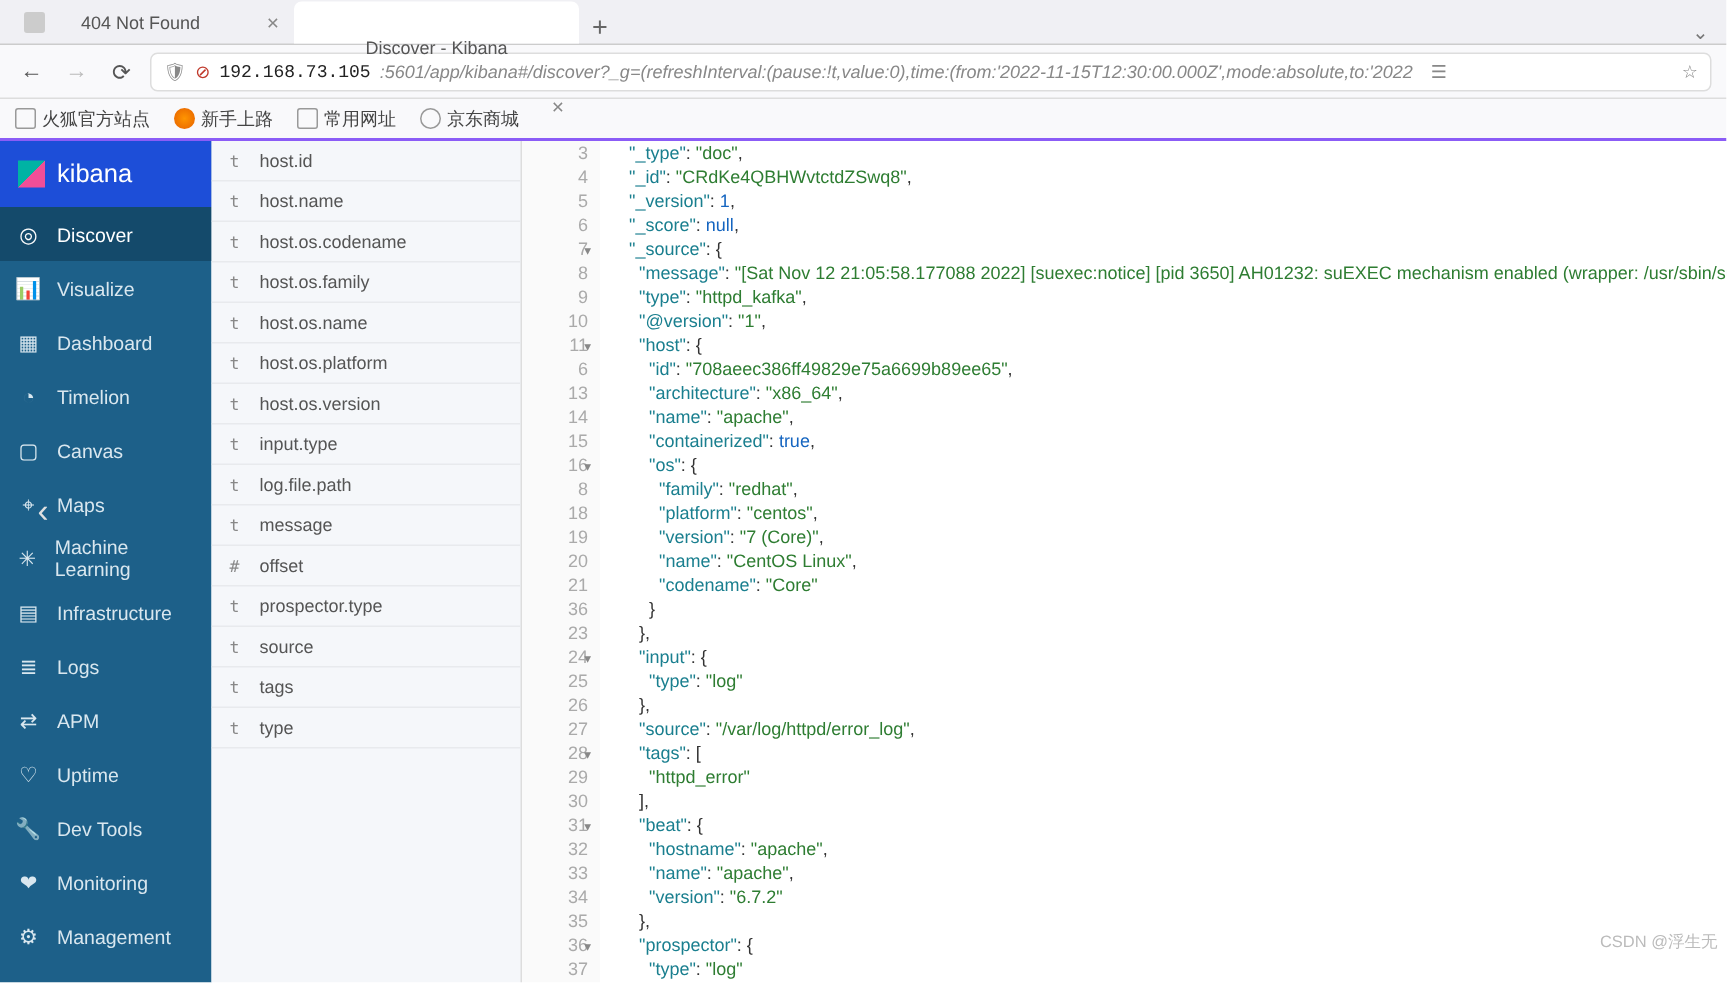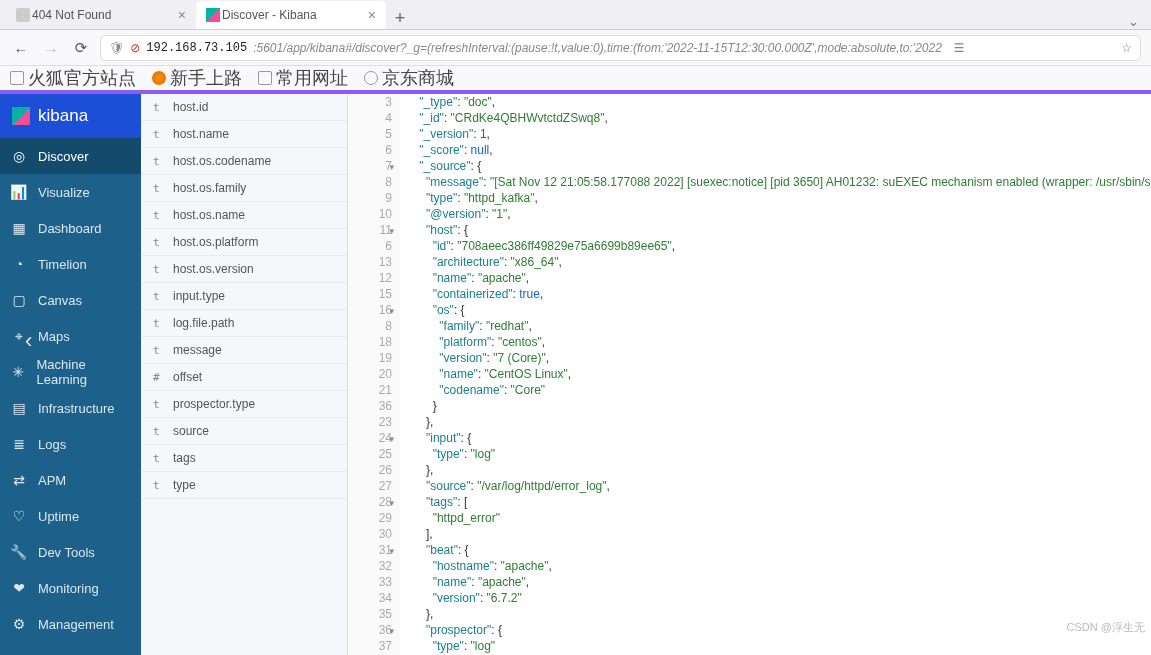--- a/index.html
+++ b/index.html
@@ -1,37 +1,37 @@
 <!DOCTYPE html>
 <html><head>
 <meta charset="utf-8">
 <style>
 * { margin:0; padding:0; box-sizing:border-box; font-family:-apple-system,BlinkMacSystemFont,"Segoe UI",Arial,sans-serif; }
 body { width:1151px; height:655px; background:#fff; overflow:hidden; font-size:13px; color:#333; }
 
 
 .tabbar { height:30px; background:#f0f0f4; display:flex; align-items:flex-end; padding-left:6px; border-bottom:1px solid #ccc; }
-.tab { height:28px; min-width:190px; display:flex; align-items:center; padding:0 10px; font-size:12px; color:#555; border-radius:5px 5px 0 0; position:relative; gap:2px;text-align:right; }
-.tab.active { background:#fff; }
+.tab { height:28px; min-width:190px; display:flex; align-items:center; padding:0 10px; font-size:12px; color:#555; border-radius:5px 5px 0 0; position:relative; gap:24px;text-align:right; }
+.tab.active { background:#fff;flex-direction:column; }
 .tab .favicon { width:14px; height:14px; display:inline-block; }
 .fav-blank { background:#ccc; border-radius:2px; }
 .fav-kibana { background:linear-gradient(135deg,#00b3a4 50%,#f04e98 50%); }
 .tab .close { margin-left:auto; font-size:14px; color:#888; cursor:pointer; }
 .newtab { width:28px; text-align:center; font-size:18px; color:#666; cursor:pointer; }
 .tabbar .caret { margin-left:auto; margin-right:12px; color:#777; }
 
 .navbar { height:36px; background:#f9f9fb; display:flex; align-items:center; padding:0 10px; border-bottom:1px solid #ddd; gap:8px; }
 .navbtn { width:22px; text-align:center; color:#555; font-size:15px; cursor:pointer; }
 .urlbar { flex:1; height:26px; background:#fff; border:1px solid #ddd; border-radius:5px; display:flex; align-items:center; padding:0 8px; gap:6px; font-size:12px; color:#555; overflow:hidden; white-space:nowrap; }
 .urlbar .shield,.urlbar .lock { color:#888; font-size:12px; }
 .urlbar .host { color:#222;font-family:Liberation Mono, monospace; }
 .urlbar .rest { color:#888;font-style:italic; }
 .urlbar .star { margin-left:auto; color:#888; }
 
-.bookmarks { height:28px; background:#f9f9fb; display:flex; align-items:center; padding:0 10px; gap:16px; font-size:18px; color:#444; border-bottom:4px solid #8b5cf6; }
+.bookmarks { height:28px; background:#f9f9fb; display:flex; align-items:center; padding:0 10px; gap:16px; font-size:12px; color:#444; border-bottom:2px solid #8b5cf6; }
 .bm { display:flex; align-items:center; gap:4px; cursor:pointer; }
 .bm .bicon { width:14px; height:14px; display:inline-block; }
 .bfolder { border:1px solid #999; border-radius:2px; }
 .bffx { background:radial-gradient(circle,#ff9500,#e66000); border-radius:50%; }
 .bglobe { border:1px solid #999; border-radius:50%; }
 
 
 .app { display:flex; height:561px; }
 .kside { width:141px; background:#1d6089; color:#d9e7ef; display:flex; flex-direction:column; font-size:13px; }
 .klogo { height:44px; display:flex; align-items:center; padding:0 12px; gap:8px; background:#1d4ed8; }
@@ -252,21 +252,21 @@
           <div class="gline">4</div>
           <div class="gline">5</div>
           <div class="gline">6</div>
           <div class="gline">7<span class="fold">▾</span></div>
           <div class="gline">8</div>
           <div class="gline">9</div>
           <div class="gline">10</div>
           <div class="gline">11<span class="fold">▾</span></div>
           <div class="gline">6</div>
           <div class="gline">13</div>
-          <div class="gline">12</div>
+          <div class="gline">14</div>
           <div class="gline">15</div>
           <div class="gline">16<span class="fold">▾</span></div>
           <div class="gline">8</div>
           <div class="gline">18</div>
           <div class="gline">19</div>
           <div class="gline">20</div>
           <div class="gline">21</div>
           <div class="gline">36</div>
           <div class="gline">23</div>
           <div class="gline">24<span class="fold">▾</span></div>

